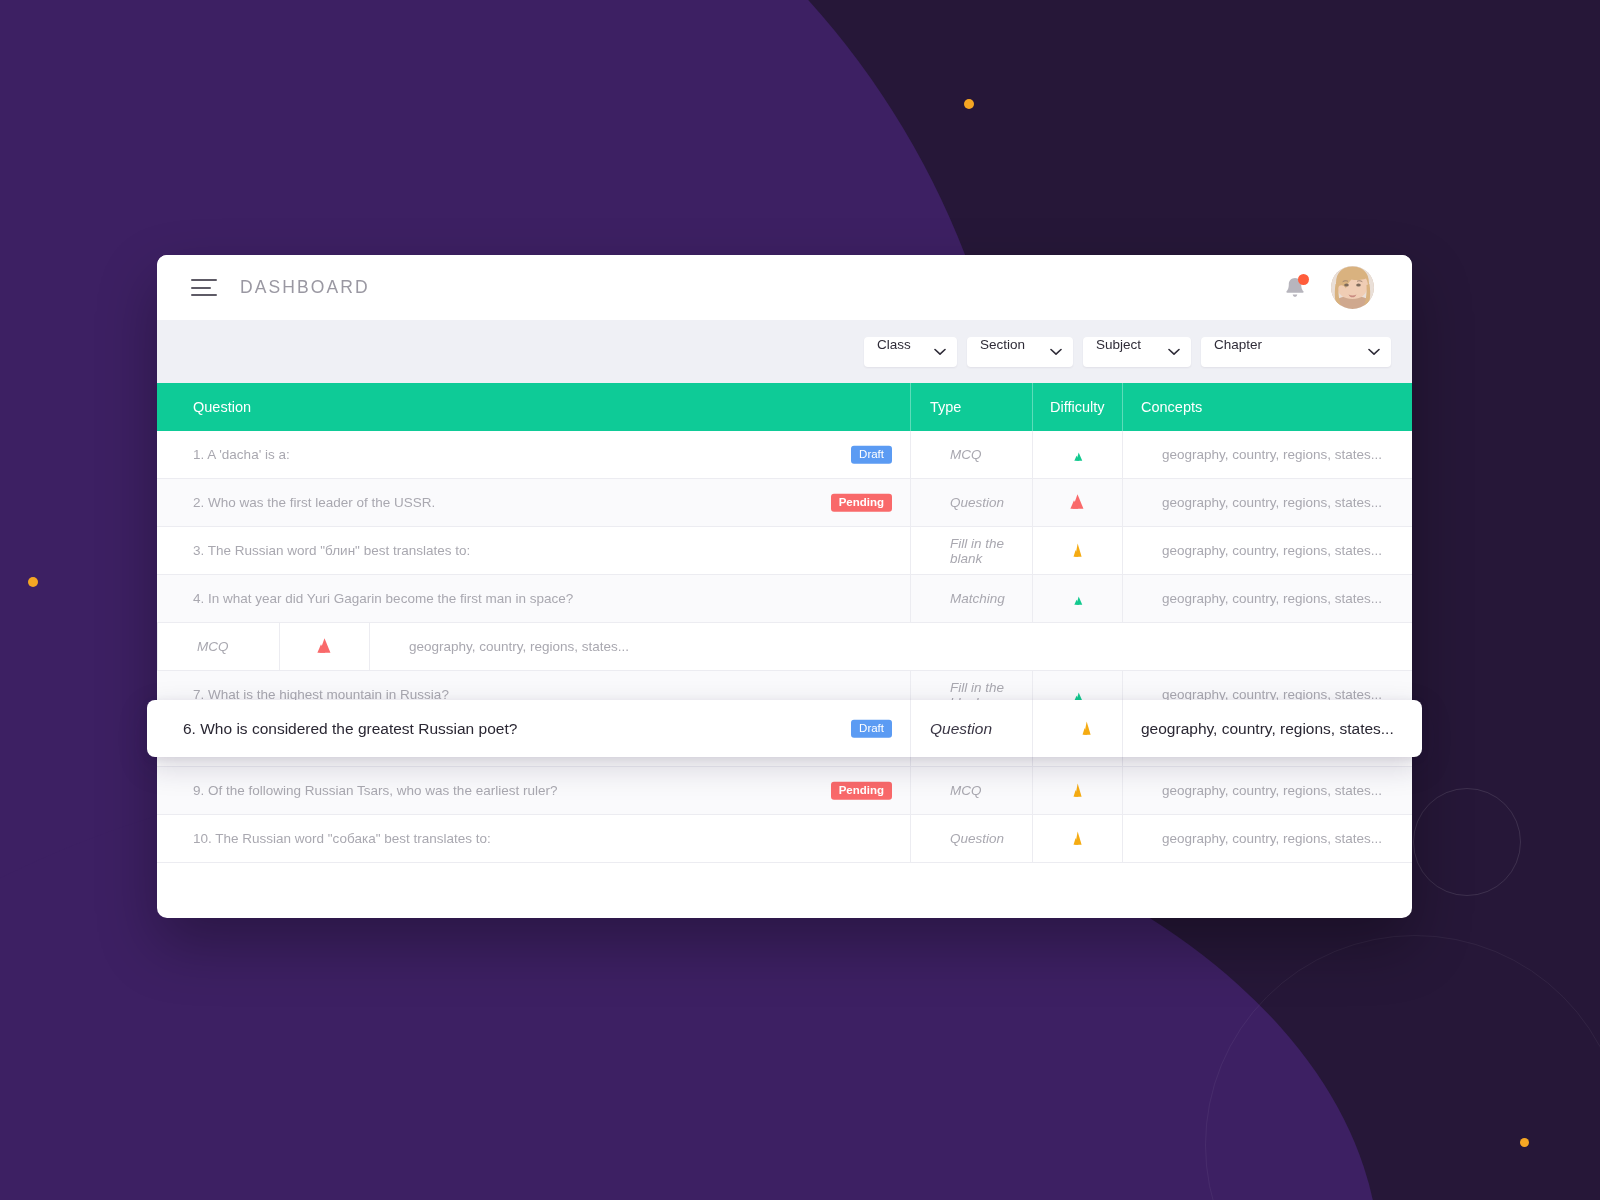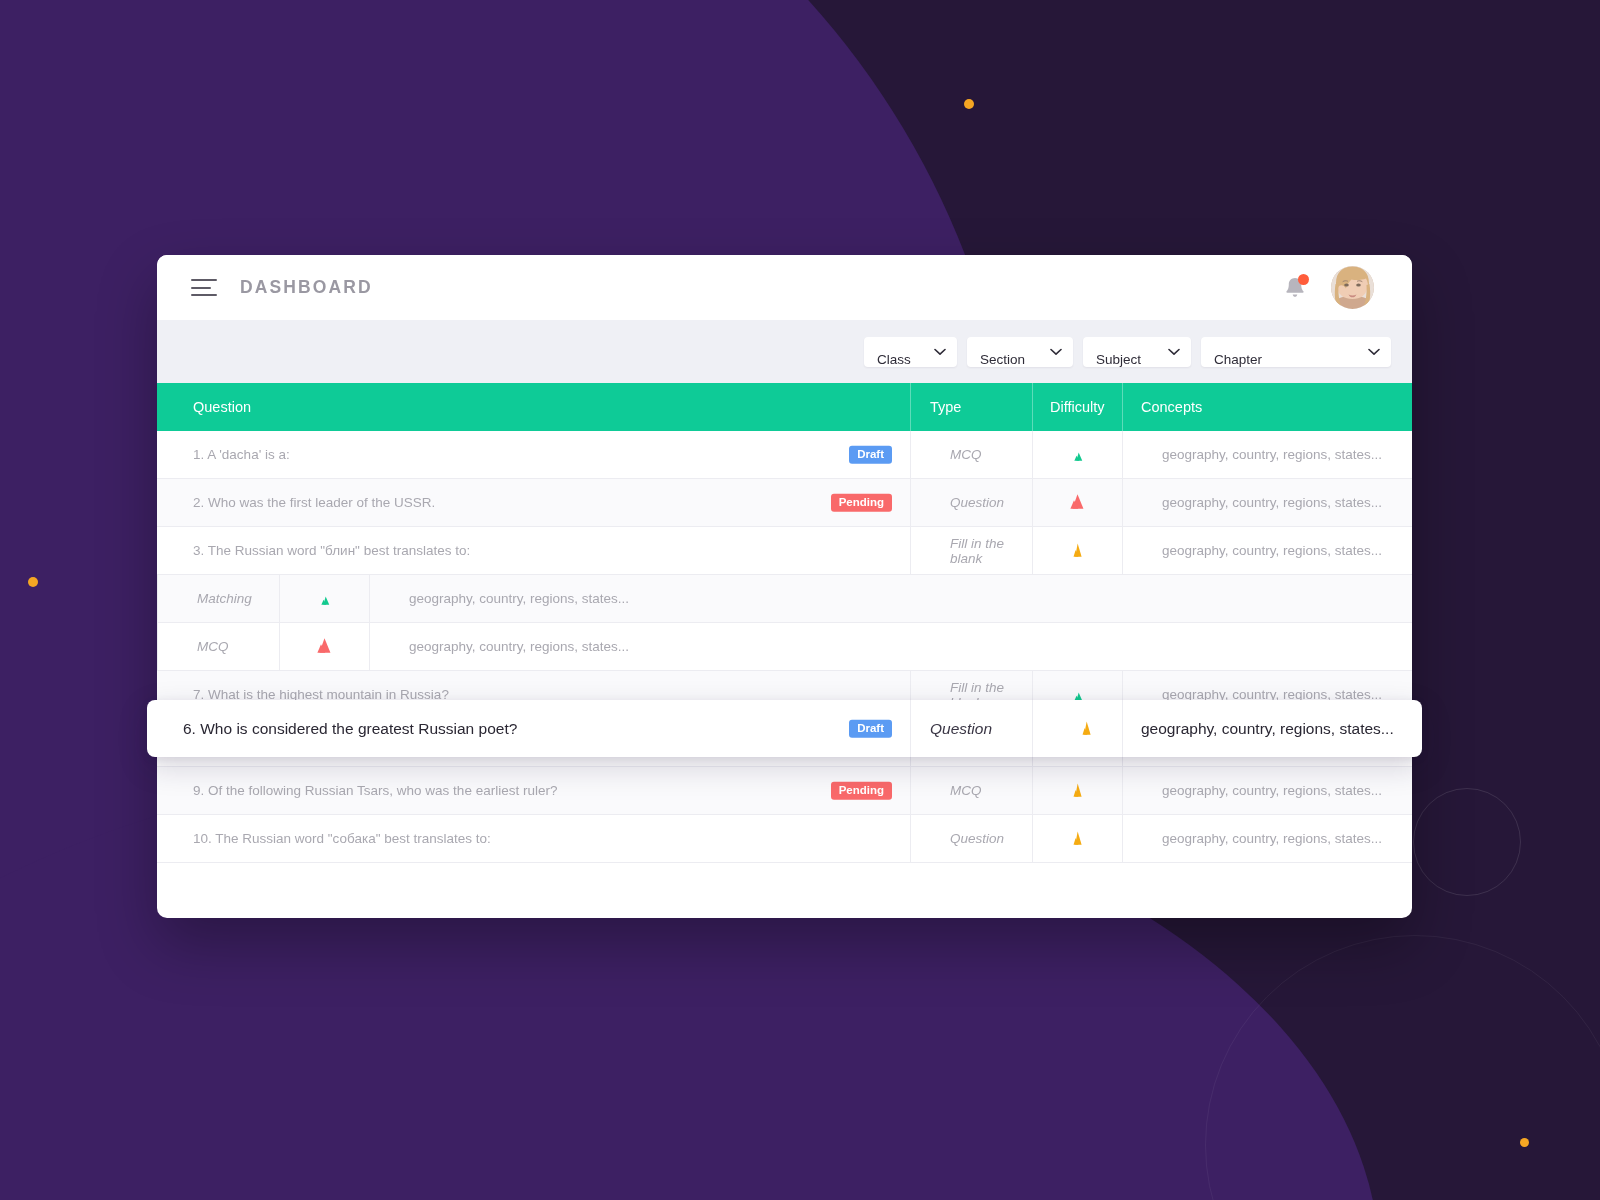--- a/index.html
+++ b/index.html
@@ -89,21 +89,21 @@
   }
   .hamburger span {
     display:block; height:2px; background:#5e5b66; border-radius:1px;
   }
   .hamburger span:nth-child(1){ width:26px; }
   .hamburger span:nth-child(2){ width:20px; }
   .hamburger span:nth-child(3){ width:26px; }
 
   .app-title {
     font-size:17.5px;
-    font-weight:bold;
+    font-weight:normal;
     letter-spacing:2.1px;
     color:#9a98a2;
   }
   .topbar-right {
     margin-left:auto;
     display:flex; align-items:center; gap:24px;
   }
   .bell {
     position:relative;
     width:24px; height:26px;
@@ -130,21 +130,21 @@
     background:#eff0f5;
     display:flex; align-items:center; justify-content:flex-end;
     padding:0 21px 0 0;
     gap:10px;
   }
   .select {
     position:relative;
     height:30px;
     background:#ffffff;
     border-radius:4px;
-    display:flex; align-items:flex-end;
+    display:flex; align-items:flex-start;
     padding:0 32px 0 13px;
     font-size:13.5px;
     color:#2f2c38;
     cursor:pointer;
     box-shadow:0 1px 2px rgba(40,30,70,0.07);
     white-space:nowrap;
   }
   .select.w-class   { width:93px; }
   .select.w-section { width:106px; }
   .select.w-subject { width:108px; }
@@ -203,21 +203,21 @@
     position:absolute;
     right:18px; top:50%;
     transform:translateY(-50%);
     font-size:11.5px;
     color:#fff;
     border-radius:3px;
     padding:3px 8px 4px;
     line-height:1;
     font-weight:normal;
   }
-  .badge.draft   { background:#5b9bf3;font-weight:bold; }
+  .badge.draft   { background:#5b9bf3; }
   .badge.pending { background:#f9696a;font-weight:bold; }
   .type-text { font-style:italic; }
   .d-cell { justify-content:center; padding-left:0 !important; }
 
   
   .peak { display:block; }
 
   
   .hl-row {
     position:absolute;
@@ -384,20 +384,23 @@
               <svg class="peak" width="19" height="19" viewBox="0 0 24 24">
                 <path d="M12.2 3.2 L17.2 20 L9.0 20 Z" fill="#f5ab12"></path>
                 <path d="M9.6 11.5 L13.2 20 L7.0 20 Z" fill="#f5ab12"></path>
               </svg>
             </div>
             <div class="cell col-c">
               <span>geography, country, regions, states...</span>
             </div>
           </div>
           <div class="row">
+            <div class="cell col-q q-cell">
+              <span class="q-text">4. In what year did Yuri Gagarin become the first man in space?</span>
+            </div>
             <div class="cell col-t">
               <span class="type-text">Matching</span>
             </div>
             <div class="cell col-d d-cell">
               <svg class="peak" width="19" height="19" viewBox="0 0 24 24">
                 <path d="M13.5 9.5 L18 20 L10.5 20 Z" fill="#11c98e"></path>
                 <path d="M10.8 13.5 L14.4 20 L8 20 Z" fill="#11c98e"></path>
               </svg>
             </div>
             <div class="cell col-c">

